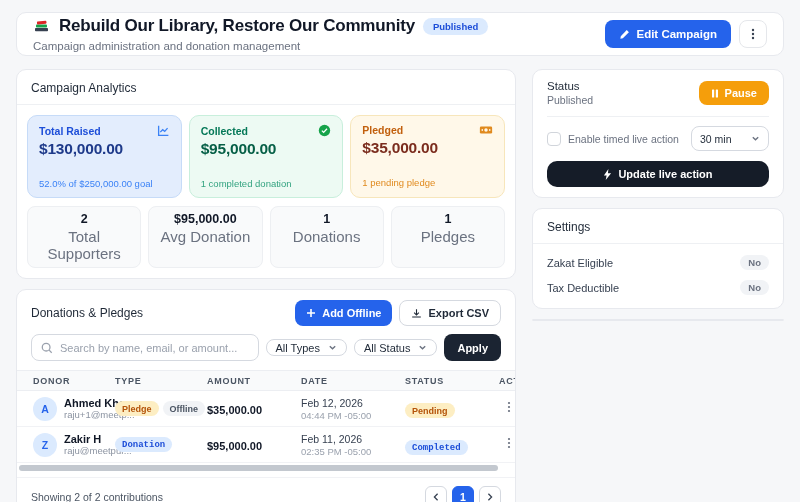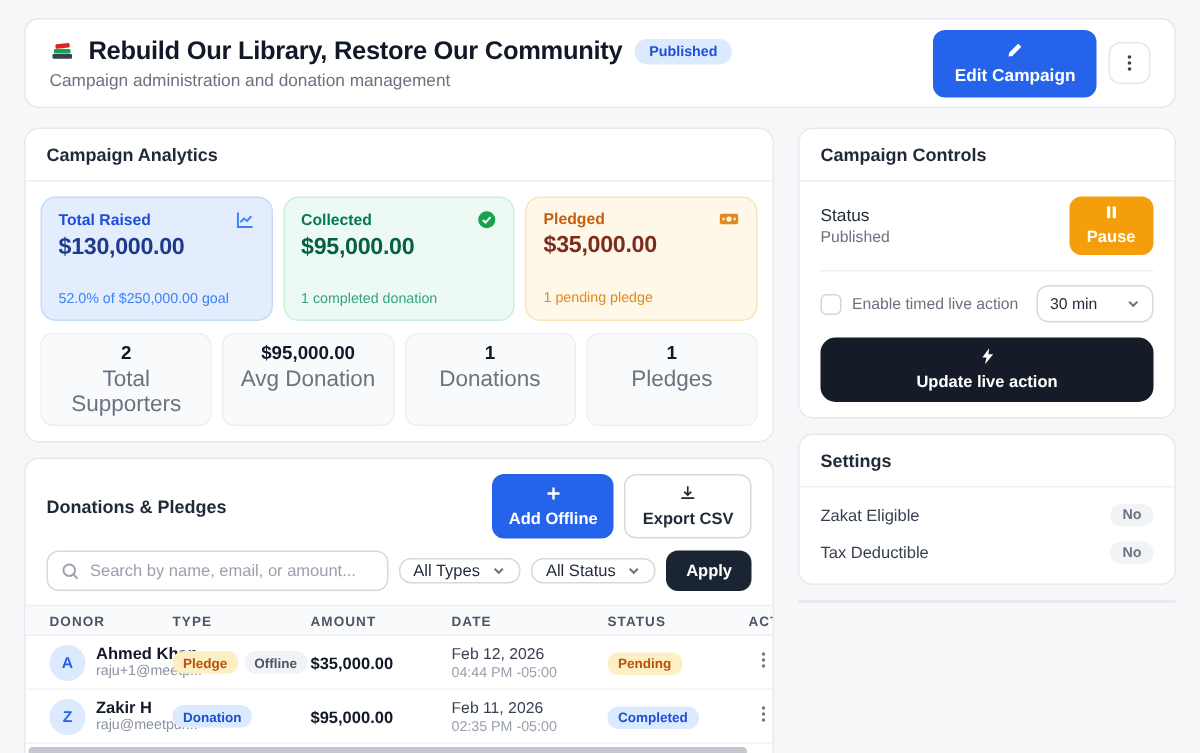--- a/index.html
+++ b/index.html
@@ -6,39 +6,39 @@
   html,body { width:800px; height:502px; overflow:hidden; }
   body {
     font-family:"Liberation Sans","DejaVu Sans",sans-serif;
     background:#f6f7f9; color:#111827;
   }
   .page { padding:12px 16px; display:flex; flex-direction:column; gap:13px; }
 
   .card { background:#fff; border:1px solid #e7e9ee; border-radius:10px; }
 
   
-  .header-card { display:flex; justify-content:space-between; align-items:center; padding:10px 16px; height:60px; }
+  .header-card { display:flex; justify-content:space-between; align-items:center; padding:10px 16px; height:44px; }
   .title-row { display:flex; align-items:center; gap:8px; }
   .page-title { font-size:17px; font-weight:bold; color:#111827; letter-spacing:-.2px; }
   .pill { display:inline-block; border-radius:999px; font-weight:bold; }
   .badge-published { background:#dbeafe; color:#1d4ed8; font-size:9.5px; padding:3px 10px; }
   .subtitle { font-size:11.5px; color:#6b7280; margin-top:4px; }
   .header-right { display:flex; align-items:center; gap:8px; }
   .btn { display:inline-flex; align-items:center; justify-content:center; gap:6px; border:none; cursor:pointer;
-         font-family:inherit; font-weight:bold; border-radius:8px;flex-direction:column; }
+         font-family:inherit; font-weight:bold; border-radius:8px; }
   .btn-primary { background:#2563eb; color:#fff; font-size:11.5px; padding:8px 14px; }
   .btn-kebab { background:#fff; border:1px solid #e5e7eb; width:28px; height:28px; border-radius:8px; color:#374151; }
 
   
   .content { display:flex; gap:16px; align-items:flex-start; }
   .col-main { width:500px; display:flex; flex-direction:column; gap:10px; }
   .col-side { width:252px; display:flex; flex-direction:column; gap:10px; }
 
   .card-head { padding:8px 14px; border-bottom:1px solid #eef0f3; }
-  .card-head-title { font-size:12px; font-weight:bold; color:#1f2937; }
+  .card-head-title { font-size:12px; font-weight:normal; color:#1f2937; }
 
   
   .analytics-body { padding:10px; }
   .metric-row { display:flex; gap:7px; }
   .metric { flex:1; border-radius:10px; padding:8px 11px; border:1px solid; }
   .metric-top { display:flex; justify-content:space-between; align-items:center; }
   .metric-label { font-size:10.5px; font-weight:bold; }
   .metric-value { font-size:15.5px; font-weight:bold; margin-top:3px; letter-spacing:-.2px; }
   .metric-sub { font-size:9.5px; margin-top:20px; }
   .metric-blue  { background:#e3edfd; border-color:#c6dbf8; }
@@ -74,21 +74,21 @@
   .c-amount { width:94px; }
   .c-date { width:104px; }
   .c-status { width:88px; }
   .c-actions { width:66px; padding-left:6px; }
   .avatar { width:24px; height:24px; border-radius:50%; background:#dbeafe; color:#2563eb; font-size:10.5px; font-weight:bold; display:flex; align-items:center; justify-content:center; flex:0 0 24px; }
   .donor-name { font-size:11px; font-weight:bold; color:#111827; white-space:nowrap; }
   .donor-email { font-size:9.5px; color:#8b93a1; white-space:nowrap; }
   .tag { font-size:9px; font-weight:bold; padding:2.5px 7px; border-radius:999px; white-space:nowrap; }
   .tag-pledge, .tag-pending { background:#fdeeC3; background:#fdeec3; color:#b45309; }
   .tag-offline { background:#f1f3f6; color:#4b5563; }
-  .tag-donation, .tag-completed { background:#dbeafe; color:#1d4ed8; }
+  .tag-donation, .tag-completed { background:#dbeafe; color:#1d4ed8;font-family:Liberation Mono, monospace; }
   .amount-text { font-size:11px; font-weight:bold; color:#111827; }
   .date-main { font-size:10.5px; color:#374151; }
   .date-time { font-size:9.5px; color:#9aa1ad; margin-top:1px; }
   .row-kebab { background:none; border:none; color:#6b7280; cursor:pointer; padding:4px; }
   .hscroll { height:8px; margin:2px 2px 0; border-radius:4px; }
   .hscroll-thumb { height:6px; width:97%; background:#c3c8cf; border-radius:3px; }
   .don-foot { display:flex; justify-content:space-between; align-items:center; padding:8px 14px 10px; border-top:1px solid #f1f2f5; margin-top:4px; }
   .showing { font-size:10.5px; color:#4b5563;text-decoration:underline; }
   .pager { display:flex; gap:5px; }
   .page-btn { width:22px; height:22px; border-radius:6px; border:1px solid #d5d9e0; background:#fff; color:#374151; display:flex; align-items:center; justify-content:center; font-size:10.5px; cursor:pointer; }
@@ -373,21 +373,20 @@
                 </svg>
             </button>
           </div>
         </div>
       </div>
     </div>
 
     <div class="col-side">
 
       <div class="card">
-        <div class="card-head"><span class="card-head-title">Campaign Controls</span></div>
         <div class="side-body">
           <div class="status-row">
             <div>
               <div class="lbl-dark">Status</div>
               <div class="lbl-sub">Published</div>
             </div>
             <button class="btn btn-pause">
               <span class="icon">
                 <svg width="8" height="9" viewBox="0 0 8 9">
                     <rect x="1" y="0.5" width="2.2" height="8" rx="0.6" fill="#fff"></rect>

